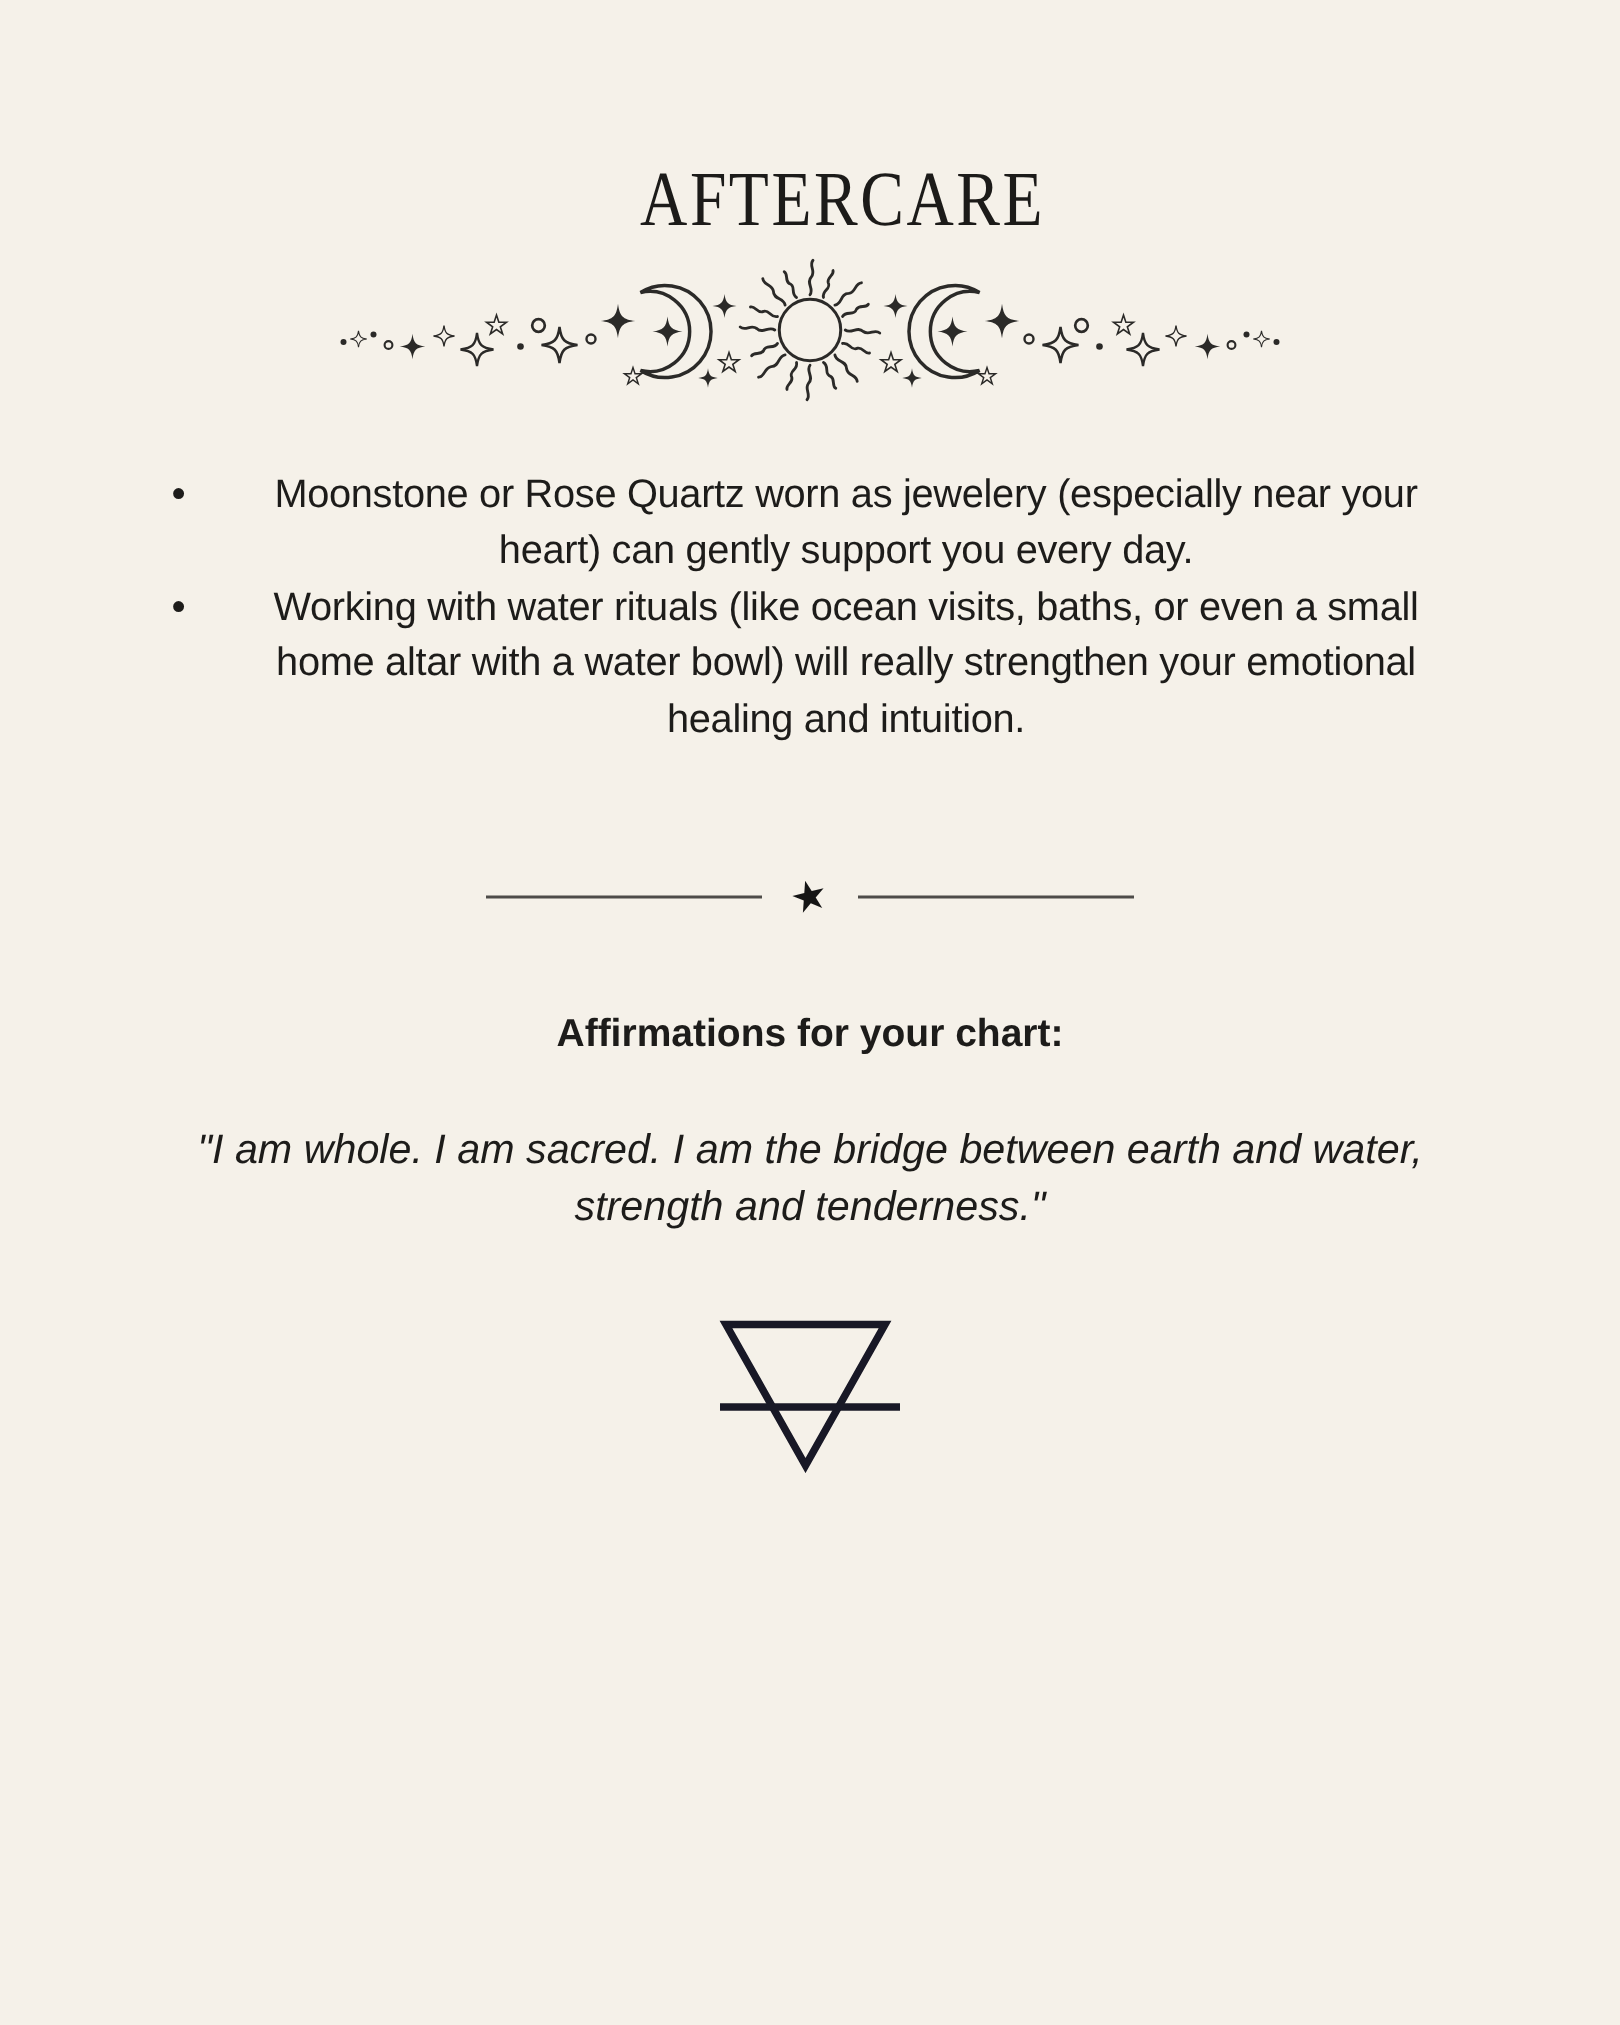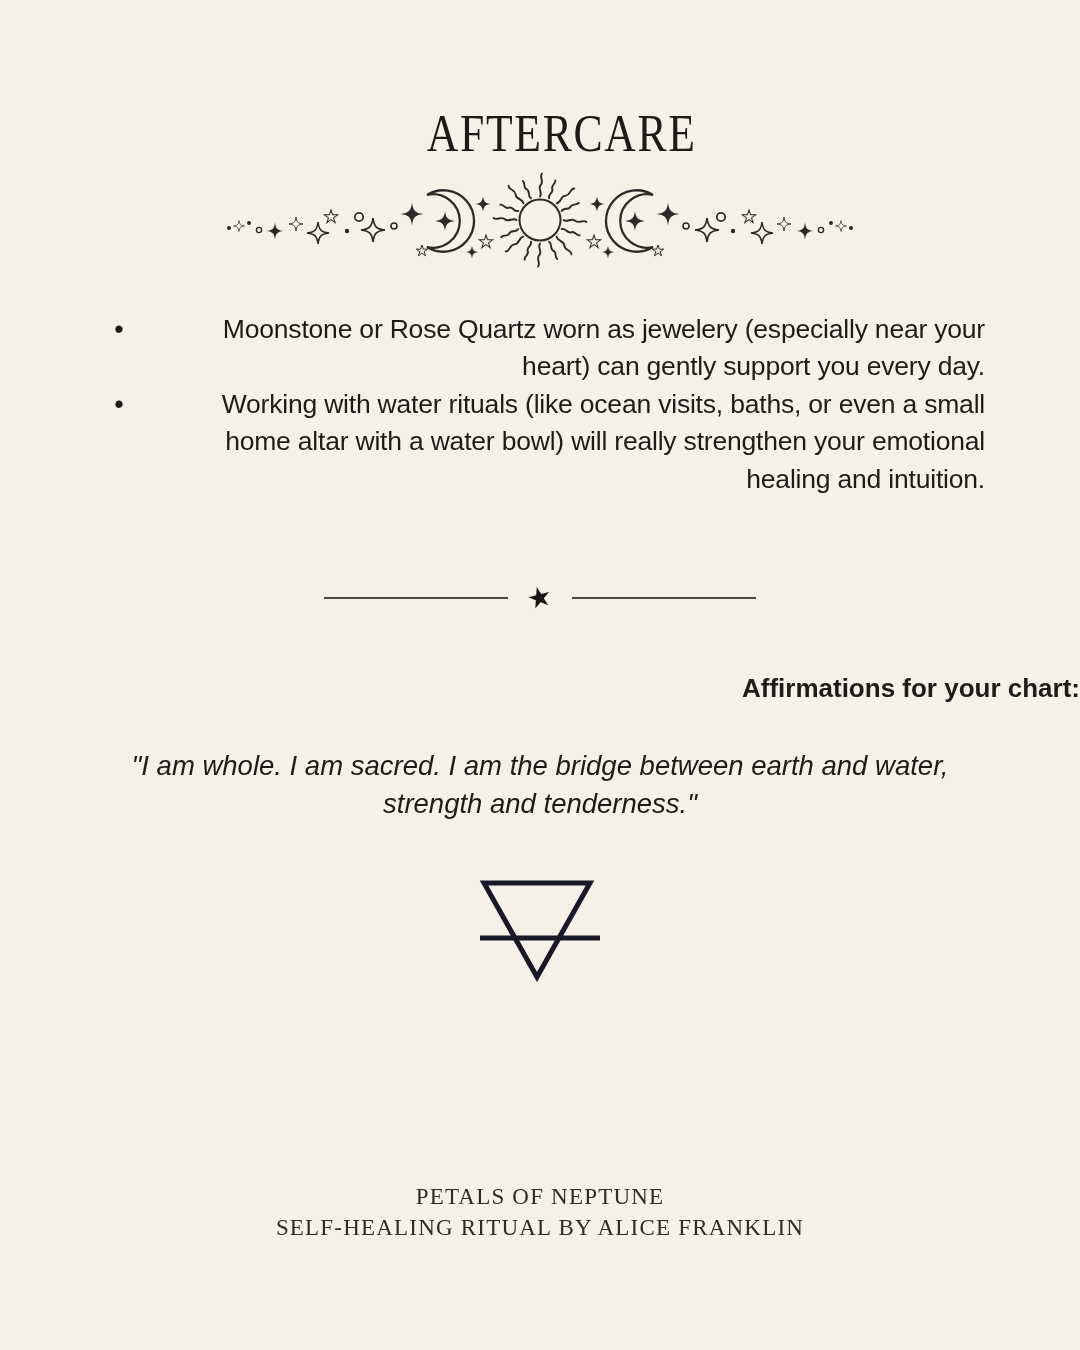--- a/index.html
+++ b/index.html
@@ -41,41 +41,41 @@
     list-style:none;
   }
   .tip{display:flex;}
   .tip .dot{
     width:48px;flex:0 0 48px;
     text-align:center;
     font-size:27px;line-height:37.4px;
   }
   .tip .tip-text{
     flex:1;
-    text-align:right;
+    text-align:center;
     font-size:26.5px;line-height:37.4px;
     letter-spacing:-0.2px;
     white-space:pre-line;
   }
   .divider{
     position:absolute;top:584px;left:50%;transform:translateX(-50%);
     width:432px;height:28px;
     display:flex;align-items:center;
   }
   .divider .line{flex:1;height:2.5px;background:var(--divider-line);}
   .divider .star{
     flex:0 0 auto;
     margin:0 19px;
     font-size:28px;line-height:28px;
     color:#151515;
     transform:rotate(-14deg);
   }
   .affirm-heading{
     position:absolute;top:673px;left:0;width:100%;
-    text-align:right;
+    text-align:center;
     font-size:26px;font-weight:bold;
     letter-spacing:0;
   }
   .quote{
     position:absolute;top:747px;left:60px;width:960px;
     text-align:center;
     font-style:italic;
     font-size:27.5px;line-height:37.5px;
     white-space:pre-line;
   }
@@ -179,18 +179,14 @@
   <div class="affirm-heading">Affirmations for your chart:</div>
 
   <div class="quote">"I am whole. I am sacred. I am the bridge between earth and water,
 strength and tenderness."</div>
 
   <svg class="earth-symbol" viewBox="0 0 126 106" xmlns="http://www.w3.org/2000/svg">
     <path d="M7,7 L113,7 L60,101 Z" fill="none" stroke="var(--symbol-ink)" stroke-width="5" stroke-linejoin="miter"></path>
     <path d="M3,62 L123,62" fill="none" stroke="var(--symbol-ink)" stroke-width="5"></path>
   </svg>
 
-  <div class="footer">
-    <div>PETALS OF NEPTUNE</div>
-    <div>SELF-HEALING RITUAL BY ALICE FRANKLIN</div>
-  </div>
 
 </div>
 
 </body></html>

